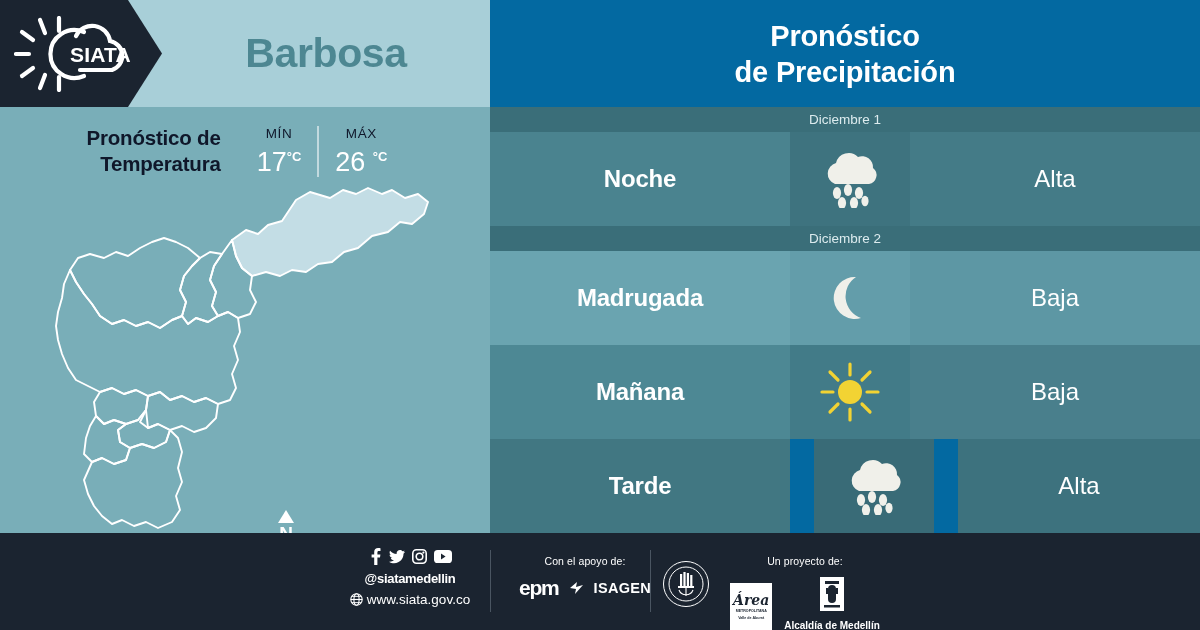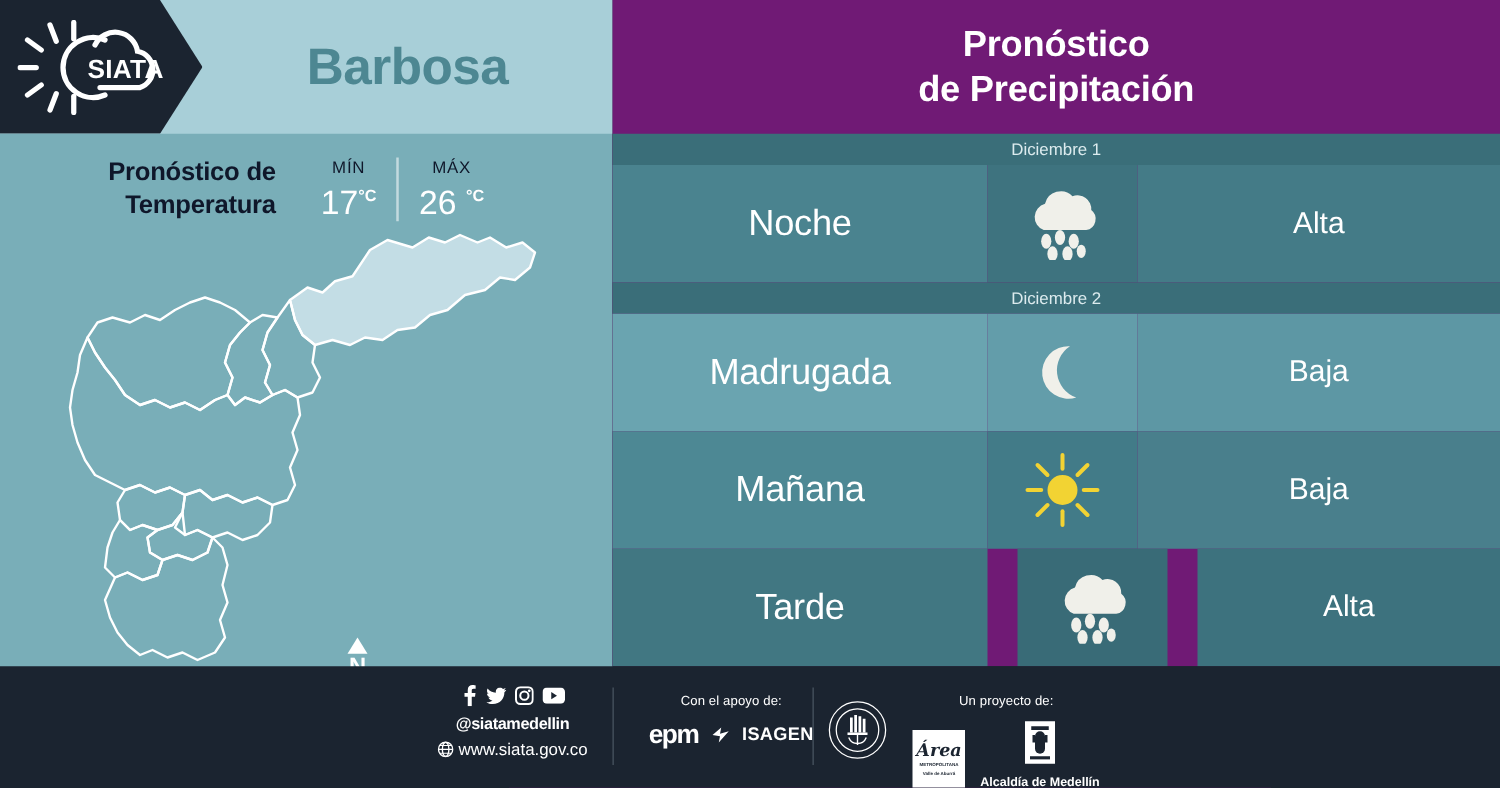--- a/index.html
+++ b/index.html
@@ -82,21 +82,21 @@
     display: block; width: 0; height: 0; margin: 0 auto 1px;
     border-left: 8px solid transparent;
     border-right: 8px solid transparent;
     border-bottom: 13px solid #ffffff;
   }
 
   
   .right-col {
     position: absolute; left: 490px; top: 0;
     width: 710px; height: 533px;
-    background: #701a75;
+    background: #0369a1;
   }
   .fc-title {
     position: absolute; left: 0; top: 0;
     width: 710px; height: 107px;
     display: flex; flex-direction: column;
     align-items: center; justify-content: center;
     color: #ffffff; font-weight: bold;
     font-size: 29px; line-height: 36px; letter-spacing: -0.2px;
   }
   .date-band {
@@ -114,21 +114,21 @@
     display: flex; align-items: stretch;
   }
   .row0 { top: 132px; }
   .row1 { top: 251px; }
   .row2 { top: 345px; }
   .row3 { top: 439px; gap: 24px; }
 
   .cell-period {
     width: 300px;
     display: flex; align-items: center; justify-content: center;
-    color: #ffffff; font-size: 29px; font-weight: 400;
+    color: #ffffff; font-size: 24px; font-weight: 700;
     letter-spacing: -0.2px;
   }
   .cell-icon {
     width: 120px;
     display: flex; align-items: center; justify-content: center;
   }
   .cell-prob {
     flex: 1;
     display: flex; align-items: center; justify-content: center;
     color: #ffffff; font-size: 24px; font-weight: 400;

